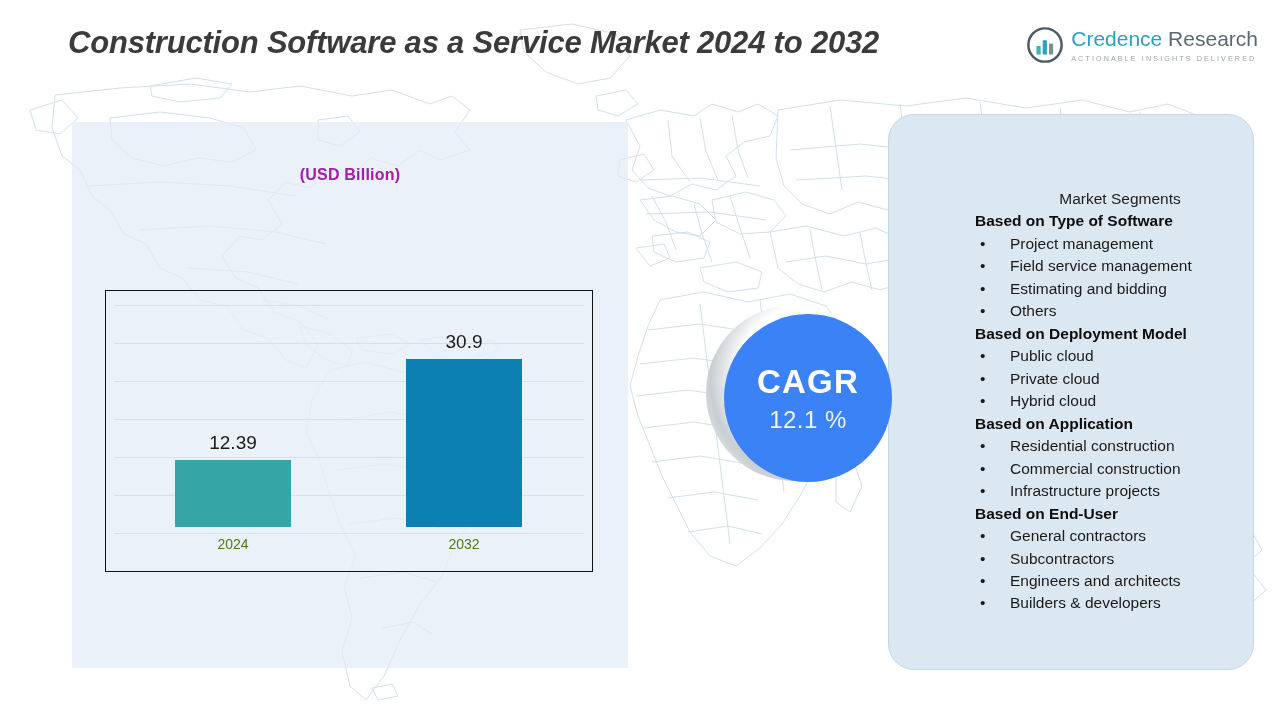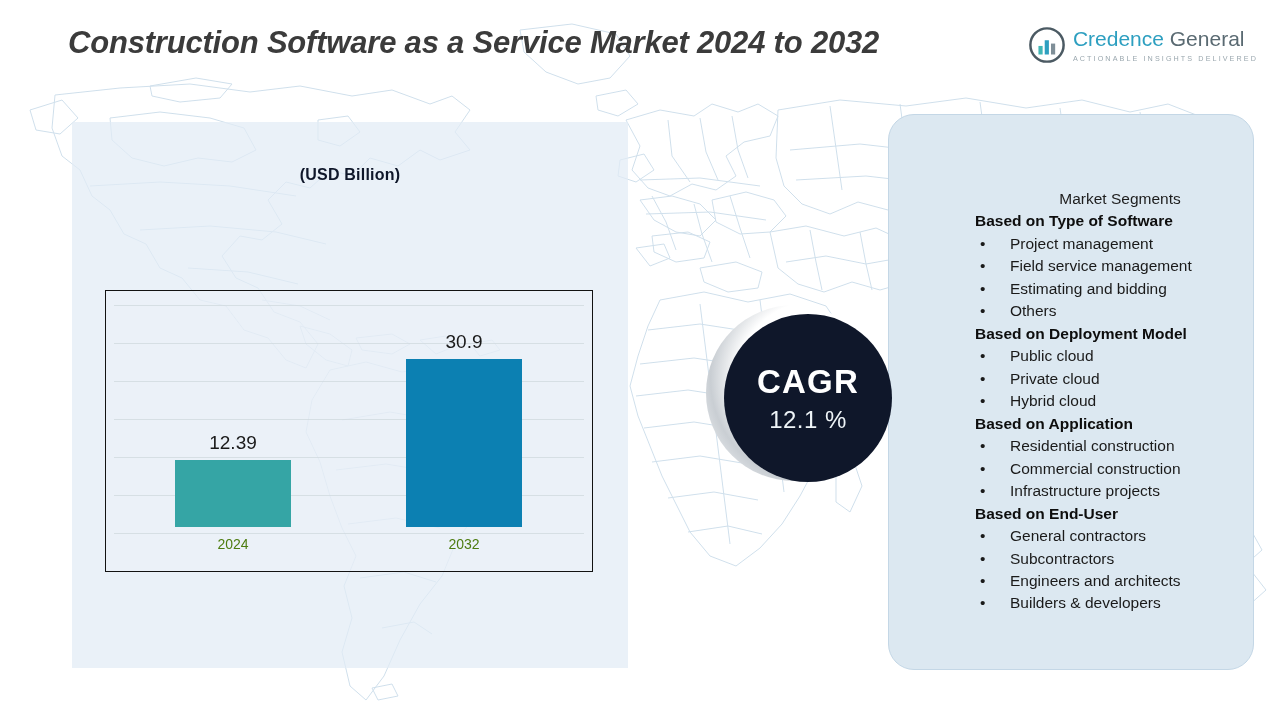--- a/index.html
+++ b/index.html
@@ -14,21 +14,21 @@
   .map-bg{position:absolute;left:0;top:0;width:1280px;height:720px;z-index:0;
           opacity:.55;}
   .map-bg svg{width:100%;height:100%;display:block;}
 
   
   .left-panel{position:absolute;left:72px;top:122px;width:556px;height:546px;
               background:rgba(226,235,245,.72);z-index:1;}
 
   .chart-caption{position:absolute;left:72px;top:158px;width:556px;text-align:center;z-index:3;}
   .chart-caption .line1{font-size:15.5px;color:#2b2b2b;letter-spacing:.2px;}
-  .chart-caption .line2{font-size:16px;color:#0f172a;font-weight:bold;margin-top:8px;letter-spacing:.2px;}
+  .chart-caption .line2{font-size:16px;color:#a21caf;font-weight:bold;margin-top:8px;letter-spacing:.2px;}
 
   
   .chart-box{position:absolute;left:105px;top:290px;width:488px;height:282px;
              border:1.6px solid #121212;box-sizing:border-box;z-index:3;
              background:rgba(237,243,250,.30);}
   .gridlines{position:absolute;left:0;top:0;right:0;bottom:0;}
   .gridline{position:absolute;left:8px;right:8px;height:1px;background:#cfd8dd;opacity:.75;}
 
   .plot{position:absolute;left:0;top:0;right:0;bottom:0;}
   .bar{position:absolute;bottom:44px;}
@@ -37,21 +37,21 @@
                white-space:nowrap;font-size:19px;color:#1a1a1a;}
   .bar .xlabel{position:absolute;left:50%;transform:translateX(-50%);
                top:100%;margin-top:9px;white-space:nowrap;font-size:14px;color:#4d7c0f;}
 
   
   .cagr-wrap{position:absolute;left:706px;top:305px;width:186px;height:186px;z-index:4;}
   .cagr-shadow{position:absolute;left:0;top:0;width:176px;height:176px;border-radius:50%;
     background:radial-gradient(circle at 62% 42%, #ffffff 52%, #c9ced3 70%, #e9ecef 86%, #f7f9fb 100%);
     filter:blur(.3px);}
   .cagr-circle{position:absolute;left:18px;top:9px;width:168px;height:168px;border-radius:50%;
-    background:#0f172a;display:flex;flex-direction:column;align-items:center;justify-content:center;}
+    background:#3b82f6;display:flex;flex-direction:column;align-items:center;justify-content:center;}
   .cagr-circle .t1{color:#ffffff;font-size:33px;font-weight:bold;letter-spacing:1.2px;line-height:1;}
   .cagr-circle .t2{color:#eef4f7;font-size:24px;letter-spacing:.5px;margin-top:10px;line-height:1;}
 
   
   .right-panel{position:absolute;left:888px;top:114px;width:366px;height:556px;
     background:#dce8f1;border:1px solid #c4d7e6;border-radius:26px;box-sizing:border-box;z-index:2;}
   .segments{position:absolute;left:975px;top:188px;width:290px;z-index:3;color:#111;}
   .seg-title{font-size:15.5px;color:#1d1d1d;line-height:1.45;text-align:center;}
   .seg-head{font-size:15.5px;font-weight:bold;color:#0d0d0d;line-height:1.45;}
   .seg-item{display:flex;align-items:flex-start;line-height:1.45;font-size:15.5px;color:#1a1a1a;}
@@ -291,18 +291,18 @@
   <div class="logo">
     <div class="logo-mark">
       <svg viewBox="0 0 40 40" xmlns="http://www.w3.org/2000/svg">
         <circle cx="20" cy="20" r="17.5" fill="none" stroke="#4b5a63" stroke-width="2.6"></circle>
         <rect x="11" y="21" width="4.4" height="9" fill="#3fb6b6"></rect>
         <rect x="17.6" y="15" width="4.4" height="15" fill="#2d9fc0"></rect>
         <rect x="24.2" y="18.5" width="4.4" height="11.5" fill="#7f8f98"></rect>
       </svg>
     </div>
     <div class="logo-text">
-      <div class="logo-name"><span class="c1">Credence</span><span class="c2"> General</span></div>
+      <div class="logo-name"><span class="c1">Credence</span><span class="c2"> Research</span></div>
       <div class="logo-tag">ACTIONABLE INSIGHTS DELIVERED</div>
     </div>
   </div>
 
 </div>
 
 </body></html>

